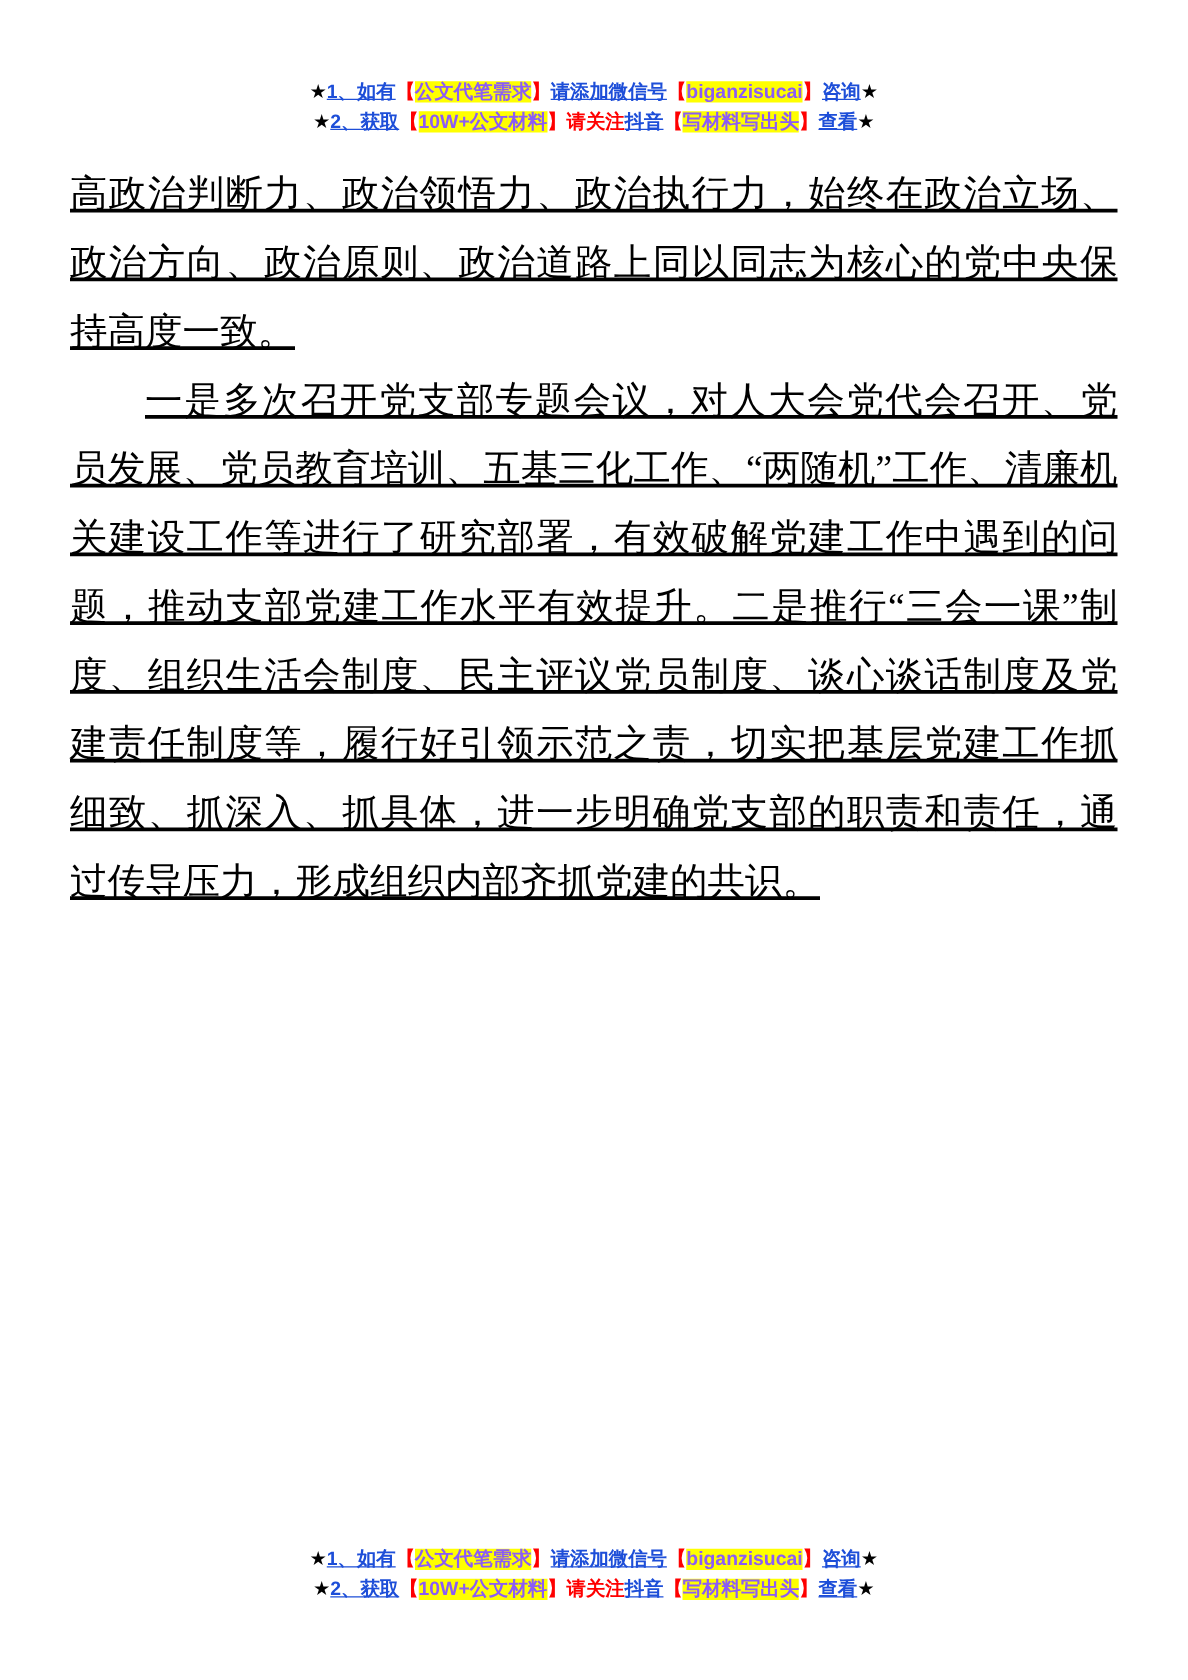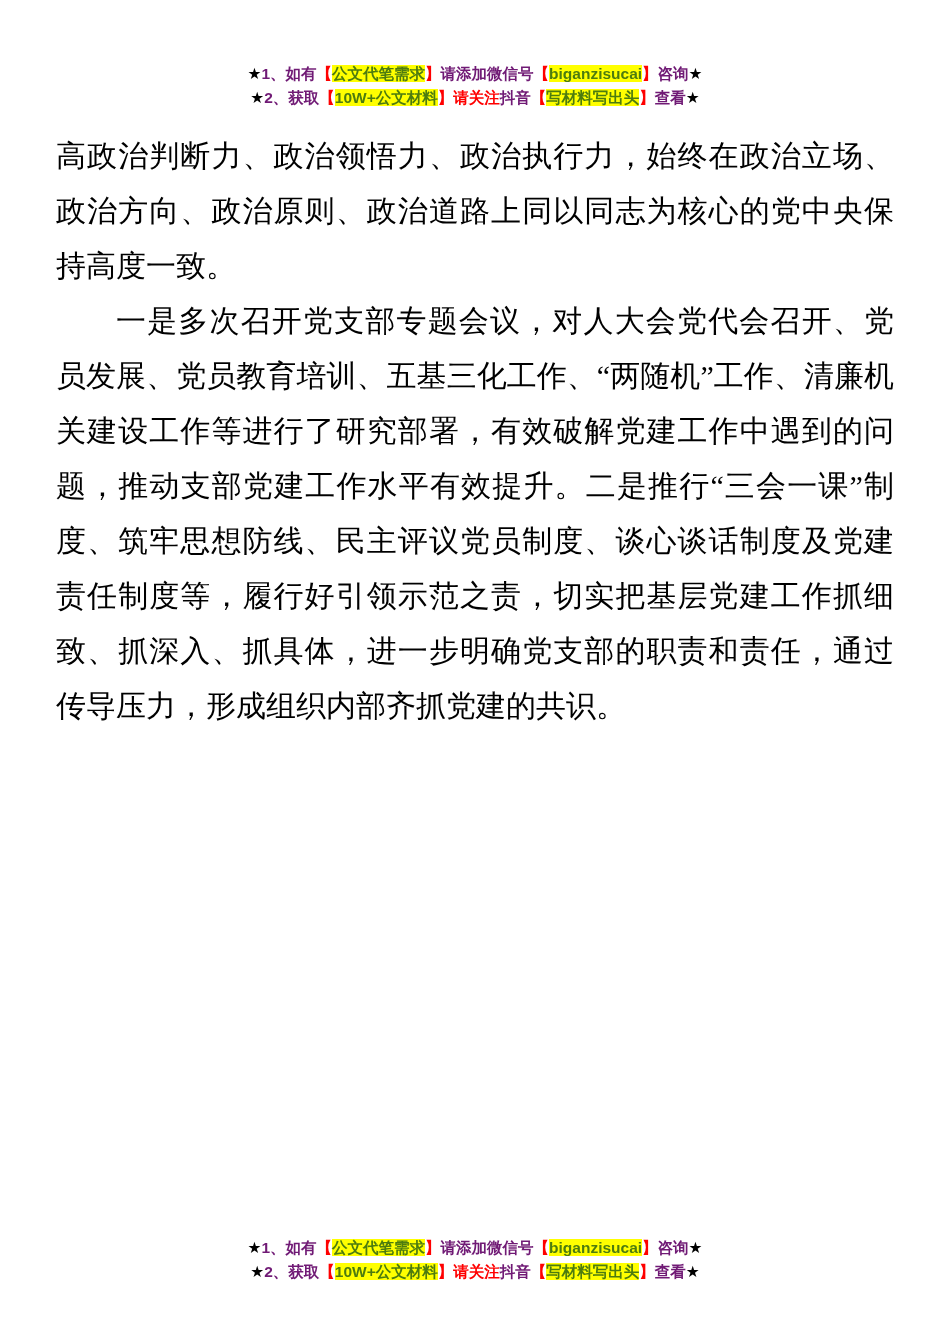--- a/index.html
+++ b/index.html
@@ -35,38 +35,39 @@
   }
   .promo-top {
     padding-top: 62px;
   }
   .promo-bottom {
     position: absolute;
     left: 0;
     right: 0;
     bottom: 60px;
   }
-  .promo .blk { color: #701a75; }
+  .promo .blk { color: #1d4ed8; text-decoration: underline; }
   .promo .red { color: #ff0000; }
   .promo .hl-red {
     background: #ffff00;
-    color: #4d7c0f;
+    color: #8b5cf6;
   }
   .promo .star { color: #000000; }
 
   
   .doc {
     margin-top: 18px;
     font-size: 30px;
     line-height: 55px;
     text-align: justify;
     text-justify: inter-ideograph;
   }
   .doc p {
     margin: 0;
+    text-decoration: underline;
   }
   .indent {
     text-indent: 2em;
   }
   .bold {
     font-weight: bold;
   }
   .bold-head {
     font-weight: bold;
   }
@@ -80,21 +81,21 @@
     <div>
       <span class="star">★</span><span class="blk">1、如有</span><span class="red">【</span><span class="hl-red">公文代笔需求</span><span class="red">】</span><span class="blk">请添加微信号</span><span class="red">【</span><span class="hl-red">biganzisucai</span><span class="red">】</span><span class="blk">咨询</span><span class="star">★</span>
     </div>
     <div>
       <span class="star">★</span><span class="blk">2、获取</span><span class="red">【</span><span class="hl-red">10W+公文材料</span><span class="red">】</span><span class="red">请关注</span><span class="blk">抖音</span><span class="red">【</span><span class="hl-red">写材料写出头</span><span class="red">】</span><span class="blk">查看</span><span class="star">★</span>
     </div>
   </div>
 
   <div class="doc">
     <p>高政治判断力、政治领悟力、政治执行力，始终在政治立场、政治方向、政治原则、政治道路上同以同志为核心的党中央保持高度一致。</p>
-    <p class="indent">一是多次召开党支部专题会议，对人大会党代会召开、党员发展、党员教育培训、五基三化工作、“两随机”工作、清廉机关建设工作等进行了研究部署，有效破解党建工作中遇到的问题，推动支部党建工作水平有效提升。二是推行“三会一课”制度、筑牢思想防线、民主评议党员制度、谈心谈话制度及党建责任制度等，履行好引领示范之责，切实把基层党建工作抓细致、抓深入、抓具体，进一步明确党支部的职责和责任，通过传导压力，形成组织内部齐抓党建的共识。</p>
+    <p class="indent">一是多次召开党支部专题会议，对人大会党代会召开、党员发展、党员教育培训、五基三化工作、“两随机”工作、清廉机关建设工作等进行了研究部署，有效破解党建工作中遇到的问题，推动支部党建工作水平有效提升。二是推行“三会一课”制度、组织生活会制度、民主评议党员制度、谈心谈话制度及党建责任制度等，履行好引领示范之责，切实把基层党建工作抓细致、抓深入、抓具体，进一步明确党支部的职责和责任，通过传导压力，形成组织内部齐抓党建的共识。</p>
   </div>
 
   <div class="promo promo-bottom">
     <div>
       <span class="star">★</span><span class="blk">1、如有</span><span class="red">【</span><span class="hl-red">公文代笔需求</span><span class="red">】</span><span class="blk">请添加微信号</span><span class="red">【</span><span class="hl-red">biganzisucai</span><span class="red">】</span><span class="blk">咨询</span><span class="star">★</span>
     </div>
     <div>
       <span class="star">★</span><span class="blk">2、获取</span><span class="red">【</span><span class="hl-red">10W+公文材料</span><span class="red">】</span><span class="red">请关注</span><span class="blk">抖音</span><span class="red">【</span><span class="hl-red">写材料写出头</span><span class="red">】</span><span class="blk">查看</span><span class="star">★</span>
     </div>
   </div>

